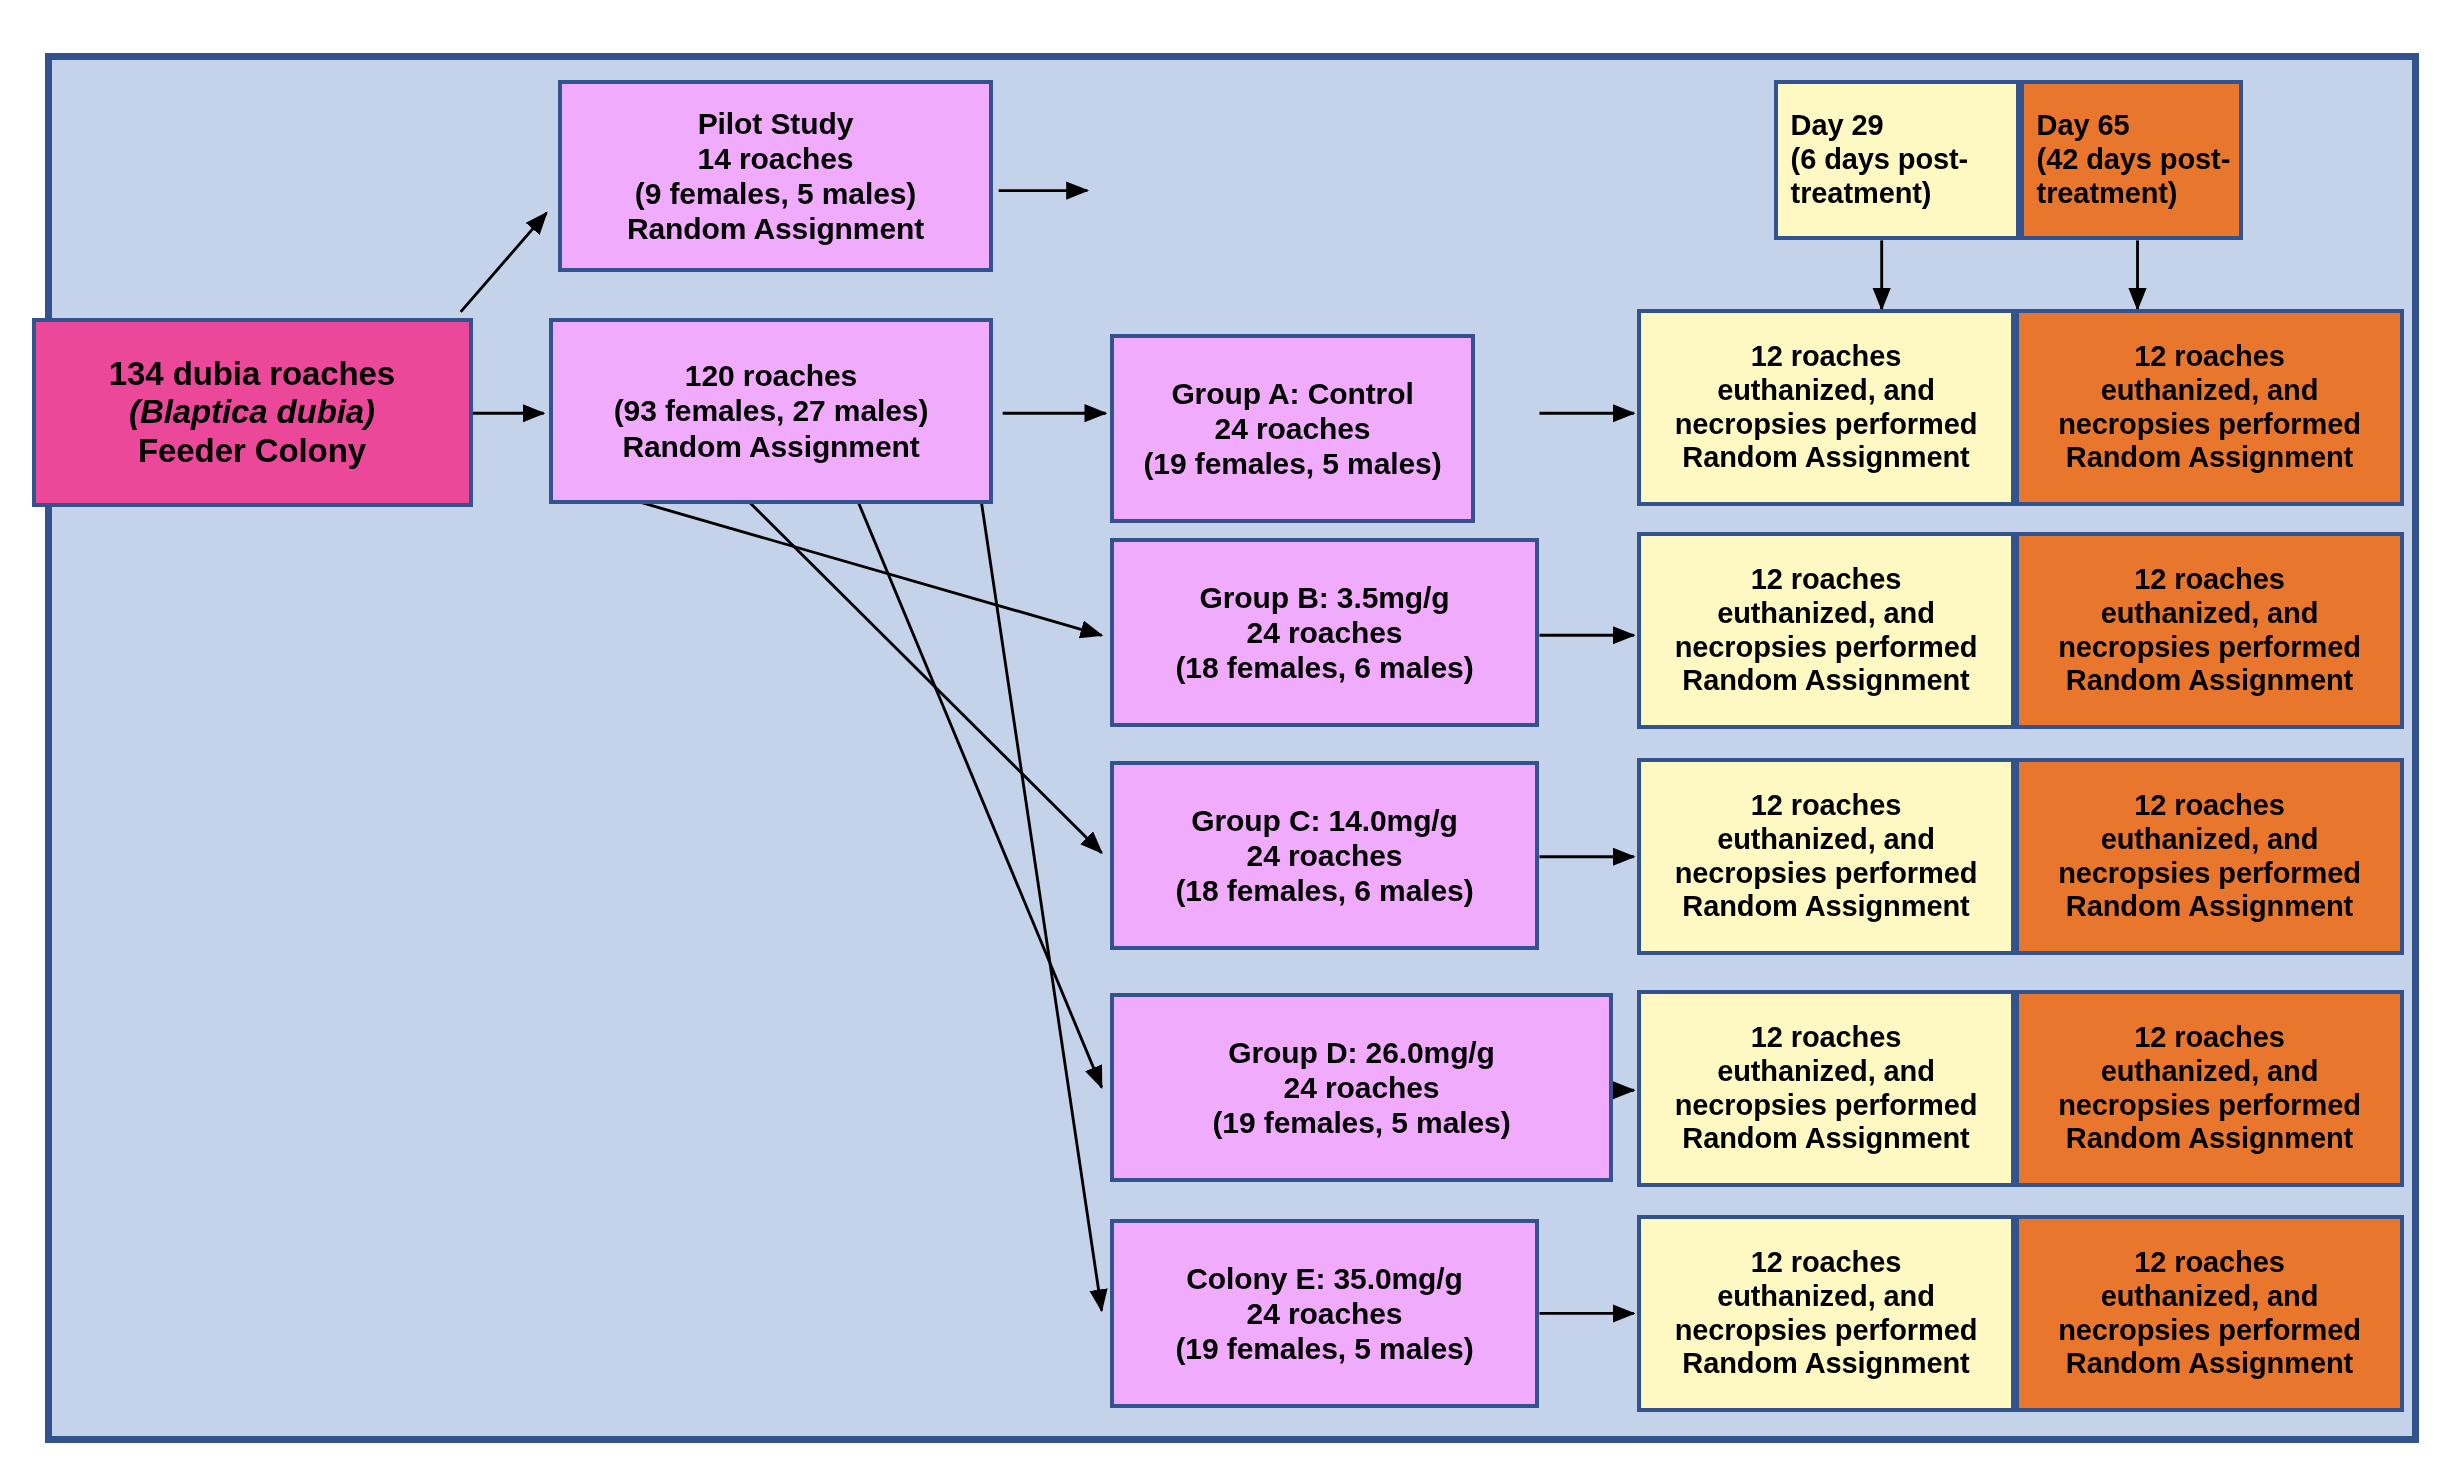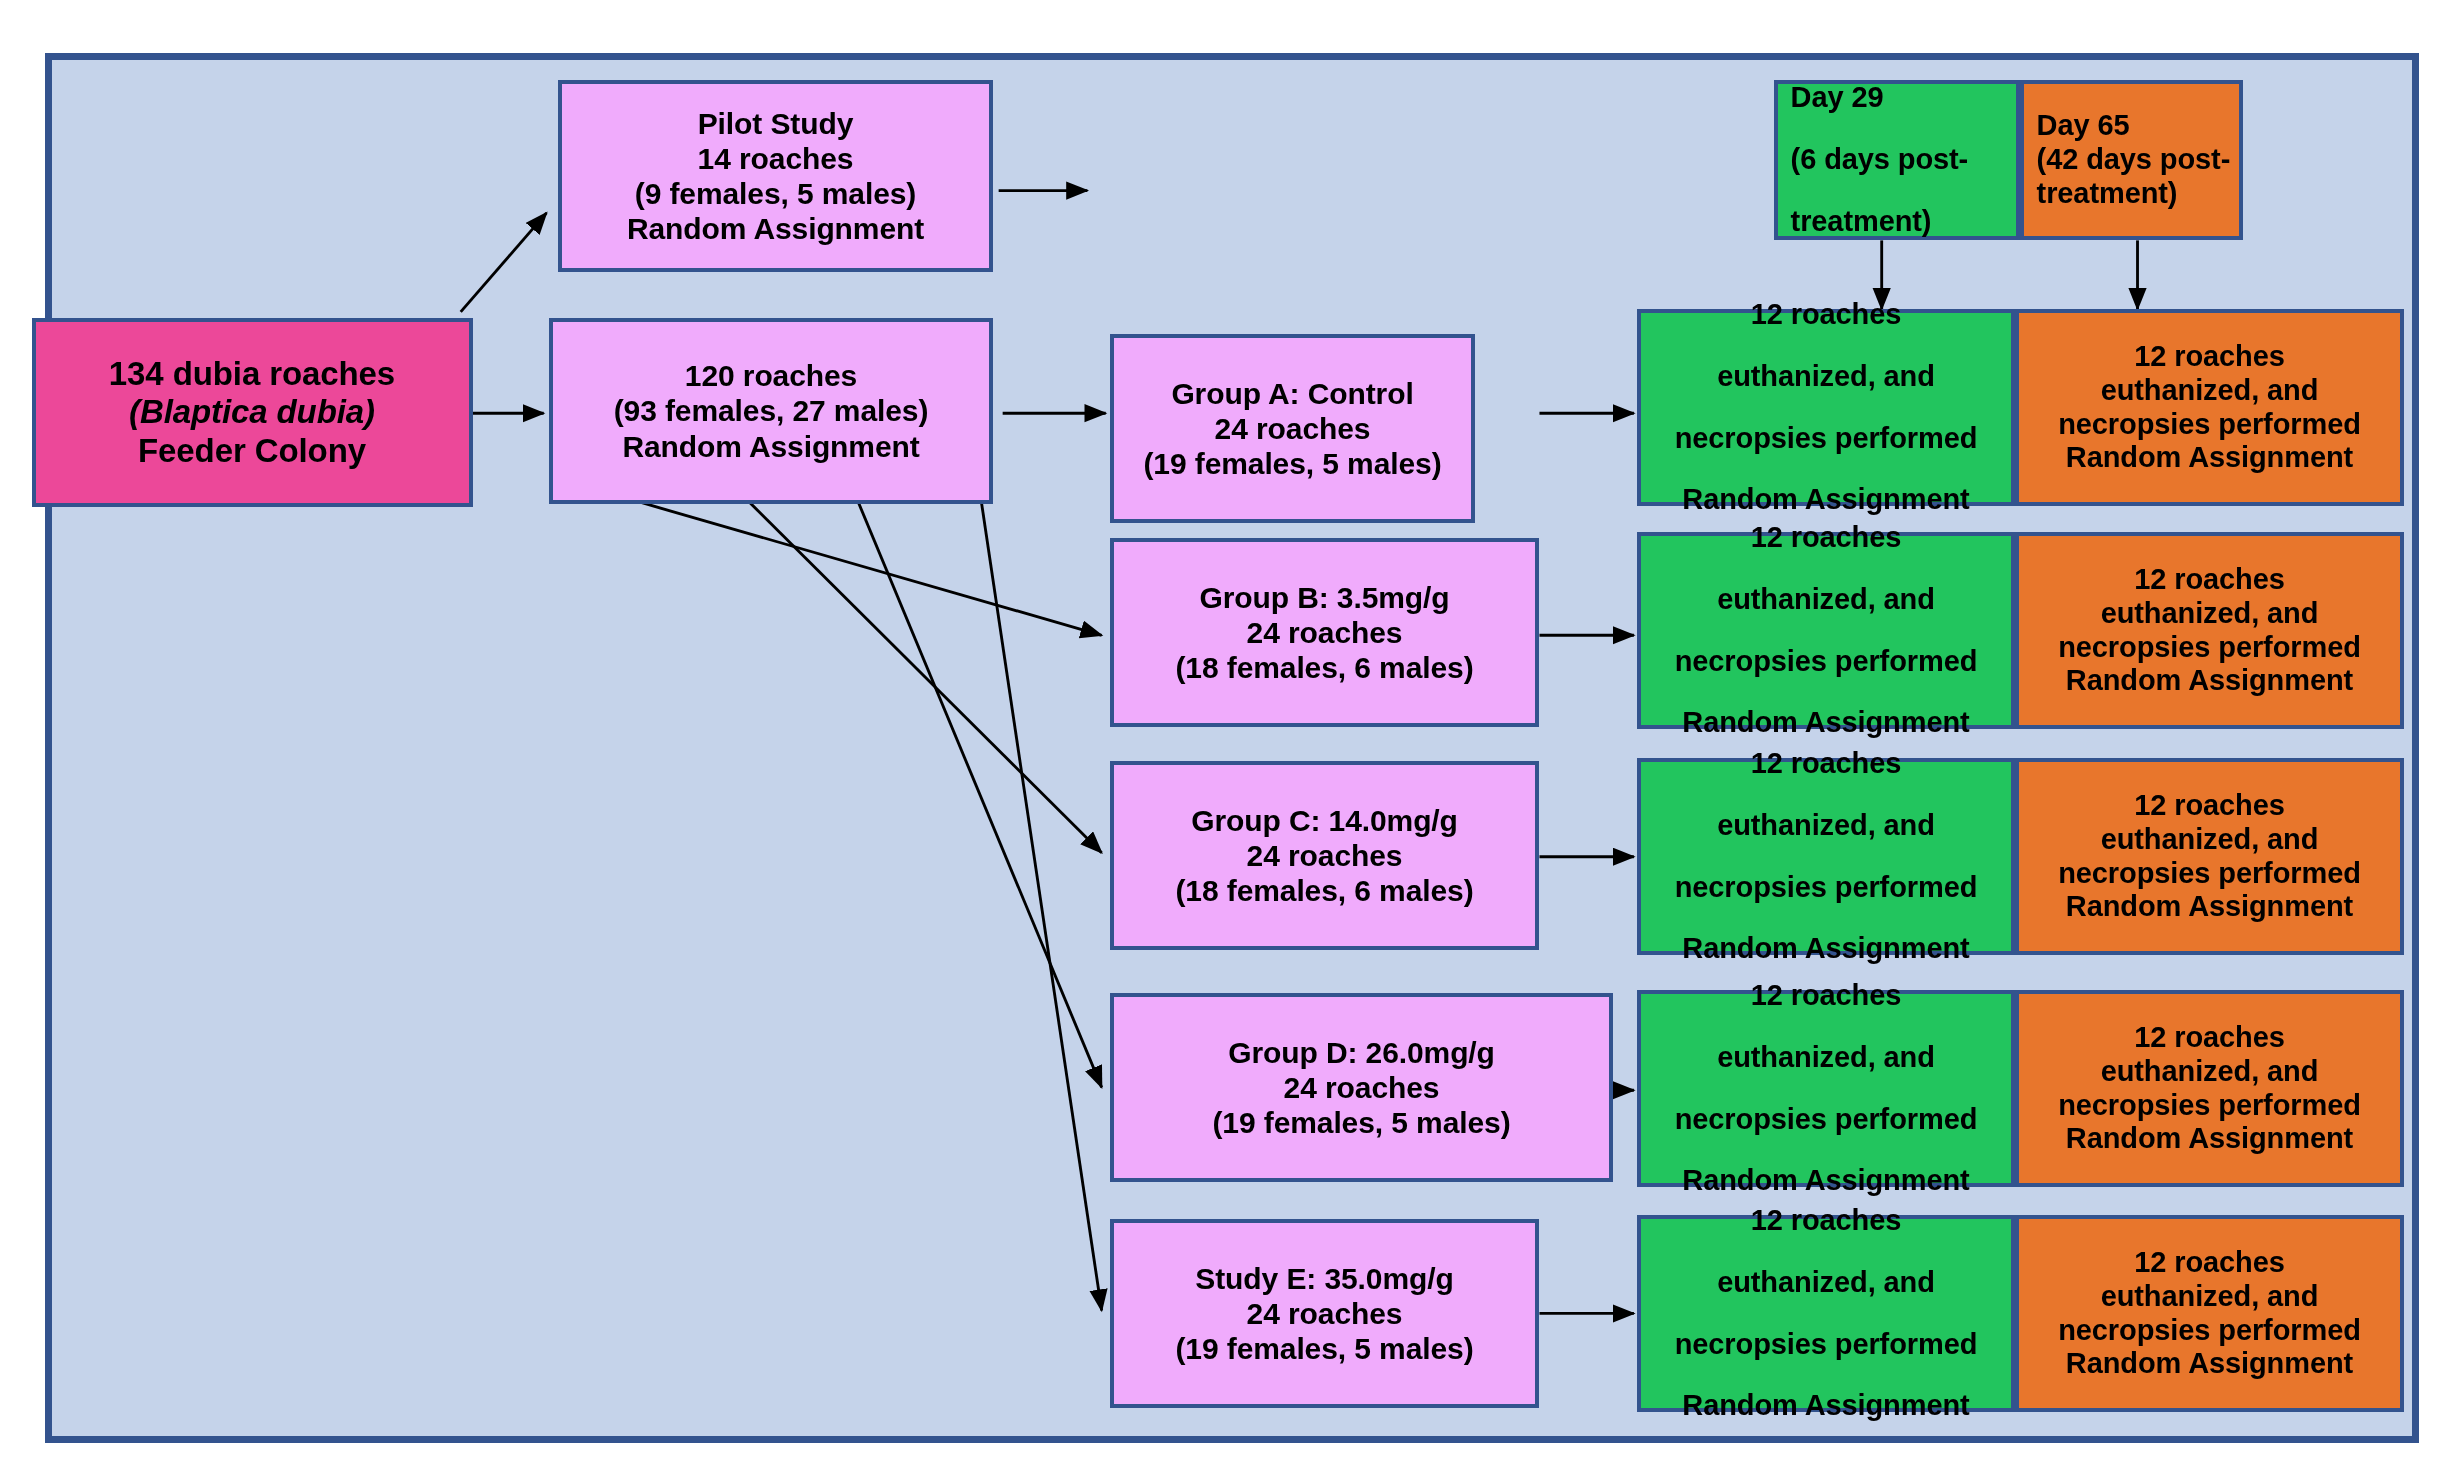--- a/index.html
+++ b/index.html
@@ -50,21 +50,21 @@
     font-weight: bold;
     line-height: 1.17;
     letter-spacing: -0.1px;
   }
   .box .ln { display: block; white-space: nowrap; }
   .italic { font-style: italic; }
 
   .c-green  { background: #ec4899; }
   .c-blue   { background: #f0abfc; }
   .c-yellow { background: #FFFF00; }
-  .c-amber  { background: #22c55e; gap: 28px; }
+  .c-amber  { background: #fef9c3; }
   .c-orange { background: #E8762C; }
 
   .fs-big   { font-size: 33px; }
   .fs-mid   { font-size: 30px; }
   .fs-out   { font-size: 29px; }
   .fs-day   { font-size: 29px; }
 
   .align-left {
     align-items: flex-start;
     text-align: left;
@@ -208,21 +208,21 @@
     <span class="ln">Random Assignment</span>
   </div>
   <div class="box c-orange fs-out" style="left:2015px; top:990px; width:389px; height:197px;">
     <span class="ln">12 roaches</span>
     <span class="ln">euthanized, and</span>
     <span class="ln">necropsies performed</span>
     <span class="ln">Random Assignment</span>
   </div>
 
   <div class="box c-blue fs-mid" style="left:1110px; top:1219px; width:429px; height:189px;">
-    <span class="ln">Study E: 35.0mg/g</span>
+    <span class="ln">Colony E: 35.0mg/g</span>
     <span class="ln">24 roaches</span>
     <span class="ln">(19 females, 5 males)</span>
   </div>
   <div class="box c-amber fs-out" style="left:1637px; top:1215px; width:378px; height:197px;">
     <span class="ln">12 roaches</span>
     <span class="ln">euthanized, and</span>
     <span class="ln">necropsies performed</span>
     <span class="ln">Random Assignment</span>
   </div>
   <div class="box c-orange fs-out" style="left:2015px; top:1215px; width:389px; height:197px;">

